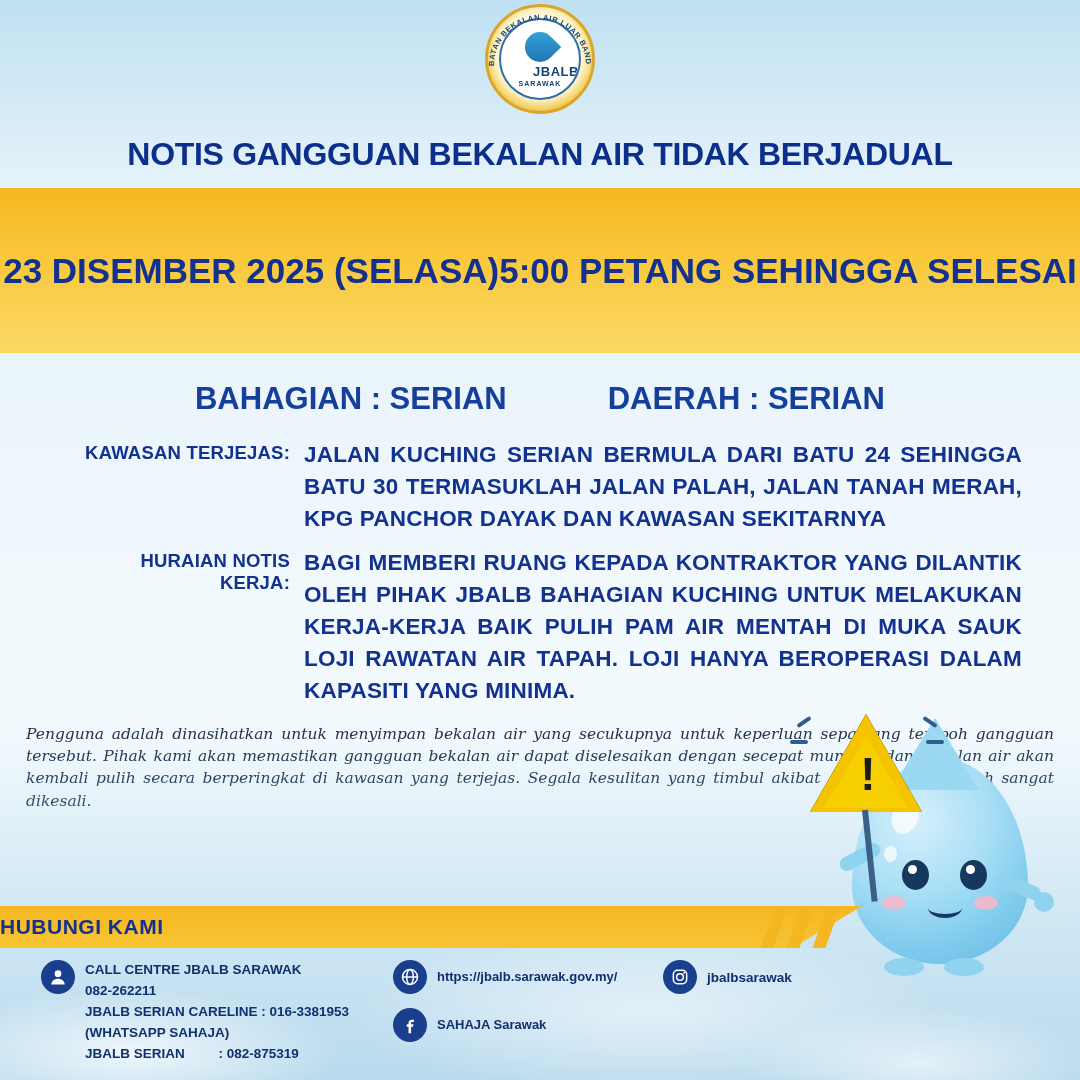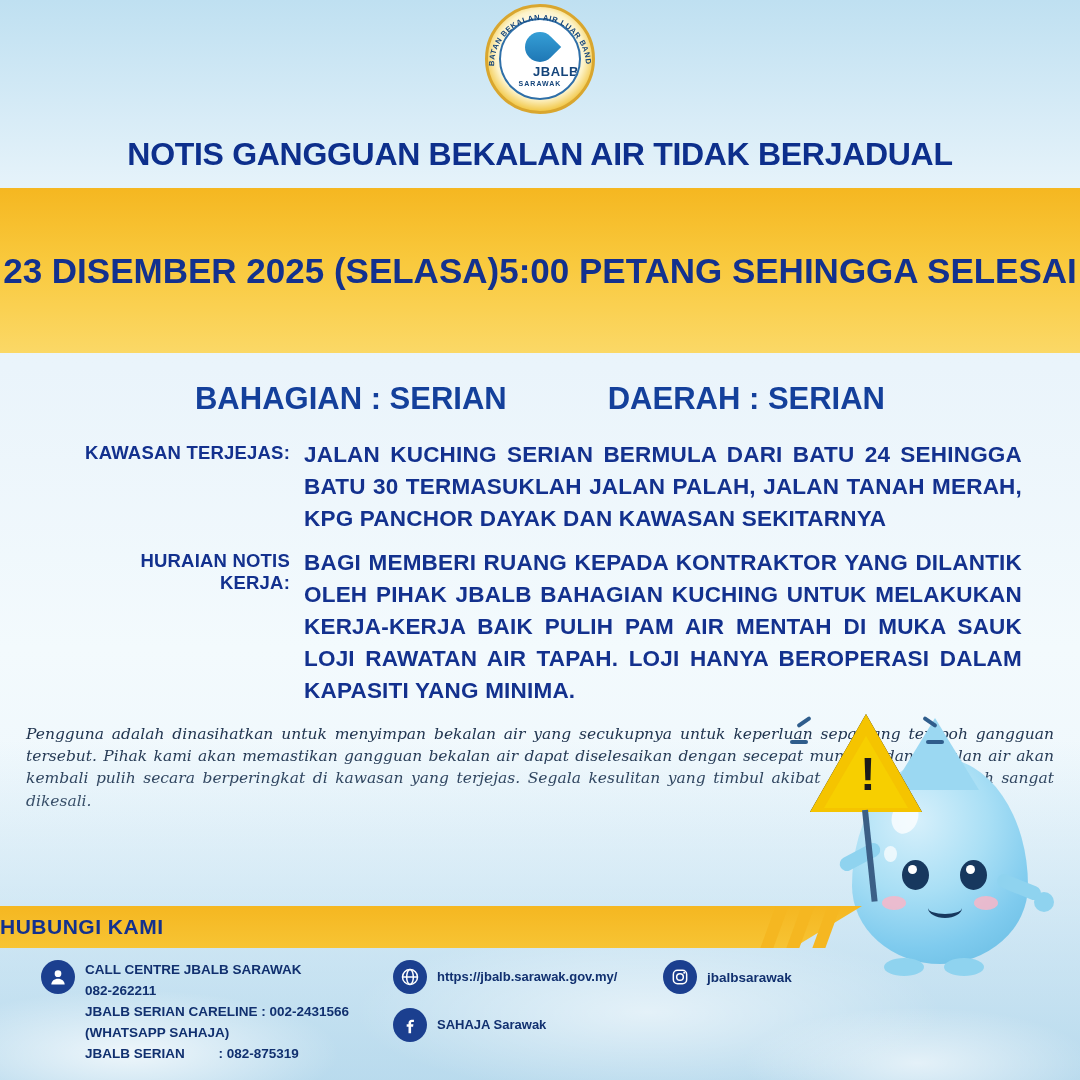--- a/index.html
+++ b/index.html
@@ -357,21 +357,21 @@
     <div class="contact-col col1">
       <div class="ic">
         <svg width="20" height="20" viewBox="0 0 24 24" fill="#ffffff">
           <circle cx="12" cy="8" r="4"></circle>
           <path d="M4 21c0-4.4 3.6-7 8-7s8 2.6 8 7z"></path>
         </svg>
       </div>
       <div class="ctext">
         <div>CALL CENTRE JBALB SARAWAK</div>
         <div>082-262211</div>
-        <div>JBALB SERIAN CARELINE : 002-2431566</div>
+        <div>JBALB SERIAN CARELINE : 016-3381953</div>
         <div>(WHATSAPP SAHAJA)</div>
         <div class="row-line">JBALB SERIAN         : 082-875319</div>
       </div>
     </div>
 
     <div class="contact-col col2">
       <div class="cinline">
         <div class="ic">
           <svg width="20" height="20" viewBox="0 0 24 24" fill="none" stroke="#ffffff" stroke-width="1.8">
             <circle cx="12" cy="12" r="9"></circle>

